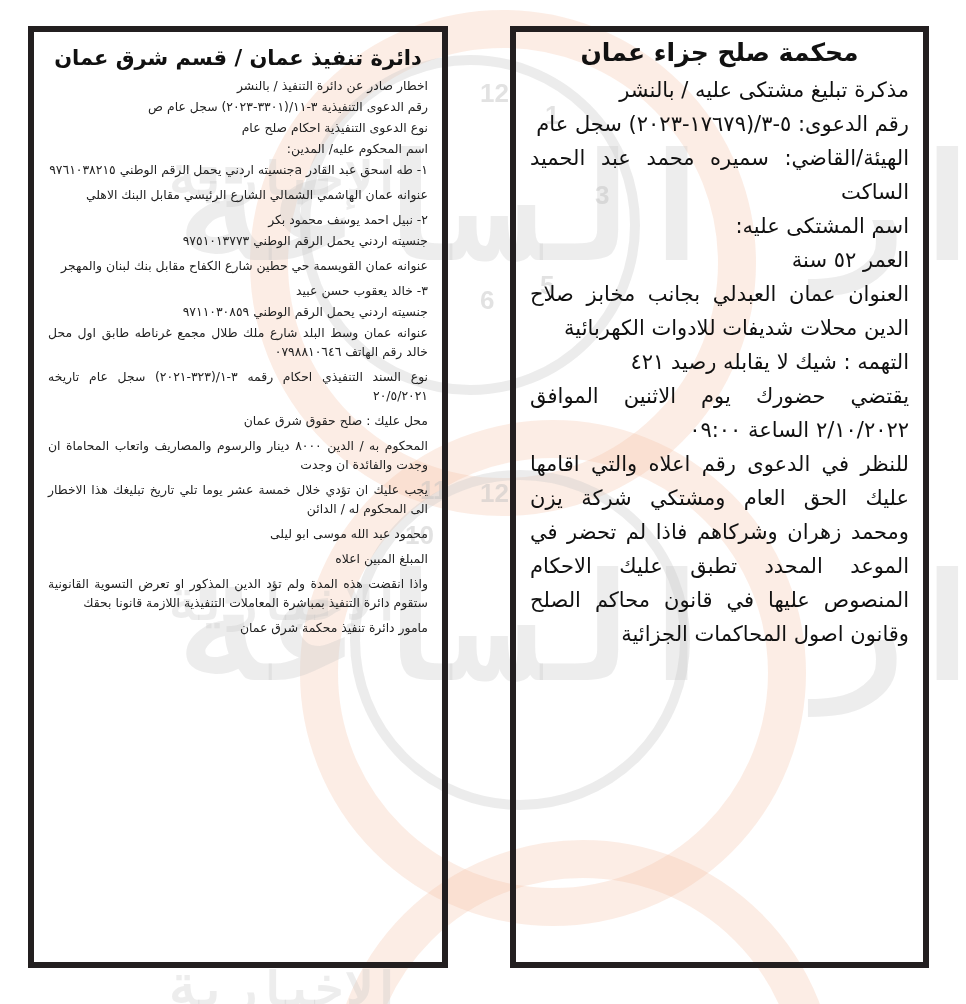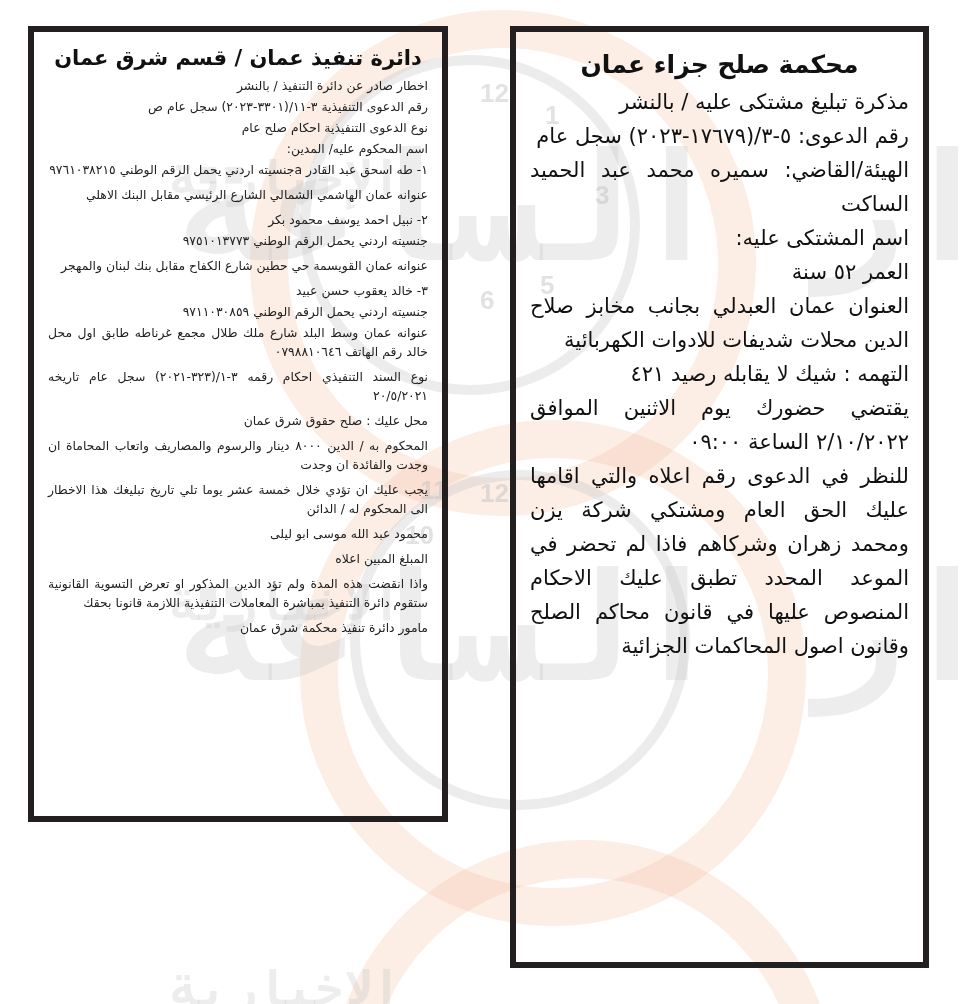--- a/index.html
+++ b/index.html
@@ -10,22 +10,22 @@
   .wm { position:absolute; pointer-events:none; }
   .wm-ring { border-radius:50%; border:38px solid rgba(243,190,160,0.28); }
   .wm-clock { border-radius:50%; border:10px solid rgba(200,200,200,0.35); }
   .wm-text { color:rgba(200,200,200,0.32); font-weight:bold; font-family:Liberation Mono, monospace; direction:rtl; white-space:nowrap; }
   .wm-num { color:rgba(190,190,190,0.45); font-family:"Liberation Sans", sans-serif; font-weight:bold; font-size:26px; }
 
   .panel {
     position:absolute; top:26px; box-sizing:border-box; border:6px solid #231f20;
     background:transparent; direction:rtl; text-align:right;
   }
-  .panel-left { left:28px; width:420px; height:796px; padding:10px 14px 0 14px; }
-  .panel-right { left:510px; width:419px; height:942px; padding:13px 14px 0 14px; }
+  .panel-left { left:28px; width:420px; height:942px; padding:10px 14px 0 14px; }
+  .panel-right { left:510px; width:419px; height:942px; padding:1px 14px 0 14px; }
 
   .title-left { font-weight:bold; font-size:21px; line-height:32px; text-align:center; margin:0 0 2px 0; color:#111; }
   .title-right { font-weight:bold; font-size:25px; line-height:40px; text-align:center; margin:0; color:#111; }
 
   .ll { font-size:12.4px; line-height:19px; margin:0 0 6px 0; color:#222; }
   .ll.tight { margin-bottom:2px; }
   .rl { font-size:21px; line-height:34px; margin:0; color:#111;text-align:right; }
   .justify { text-align:justify; text-align-last:right; }
 </style>
 </head>

